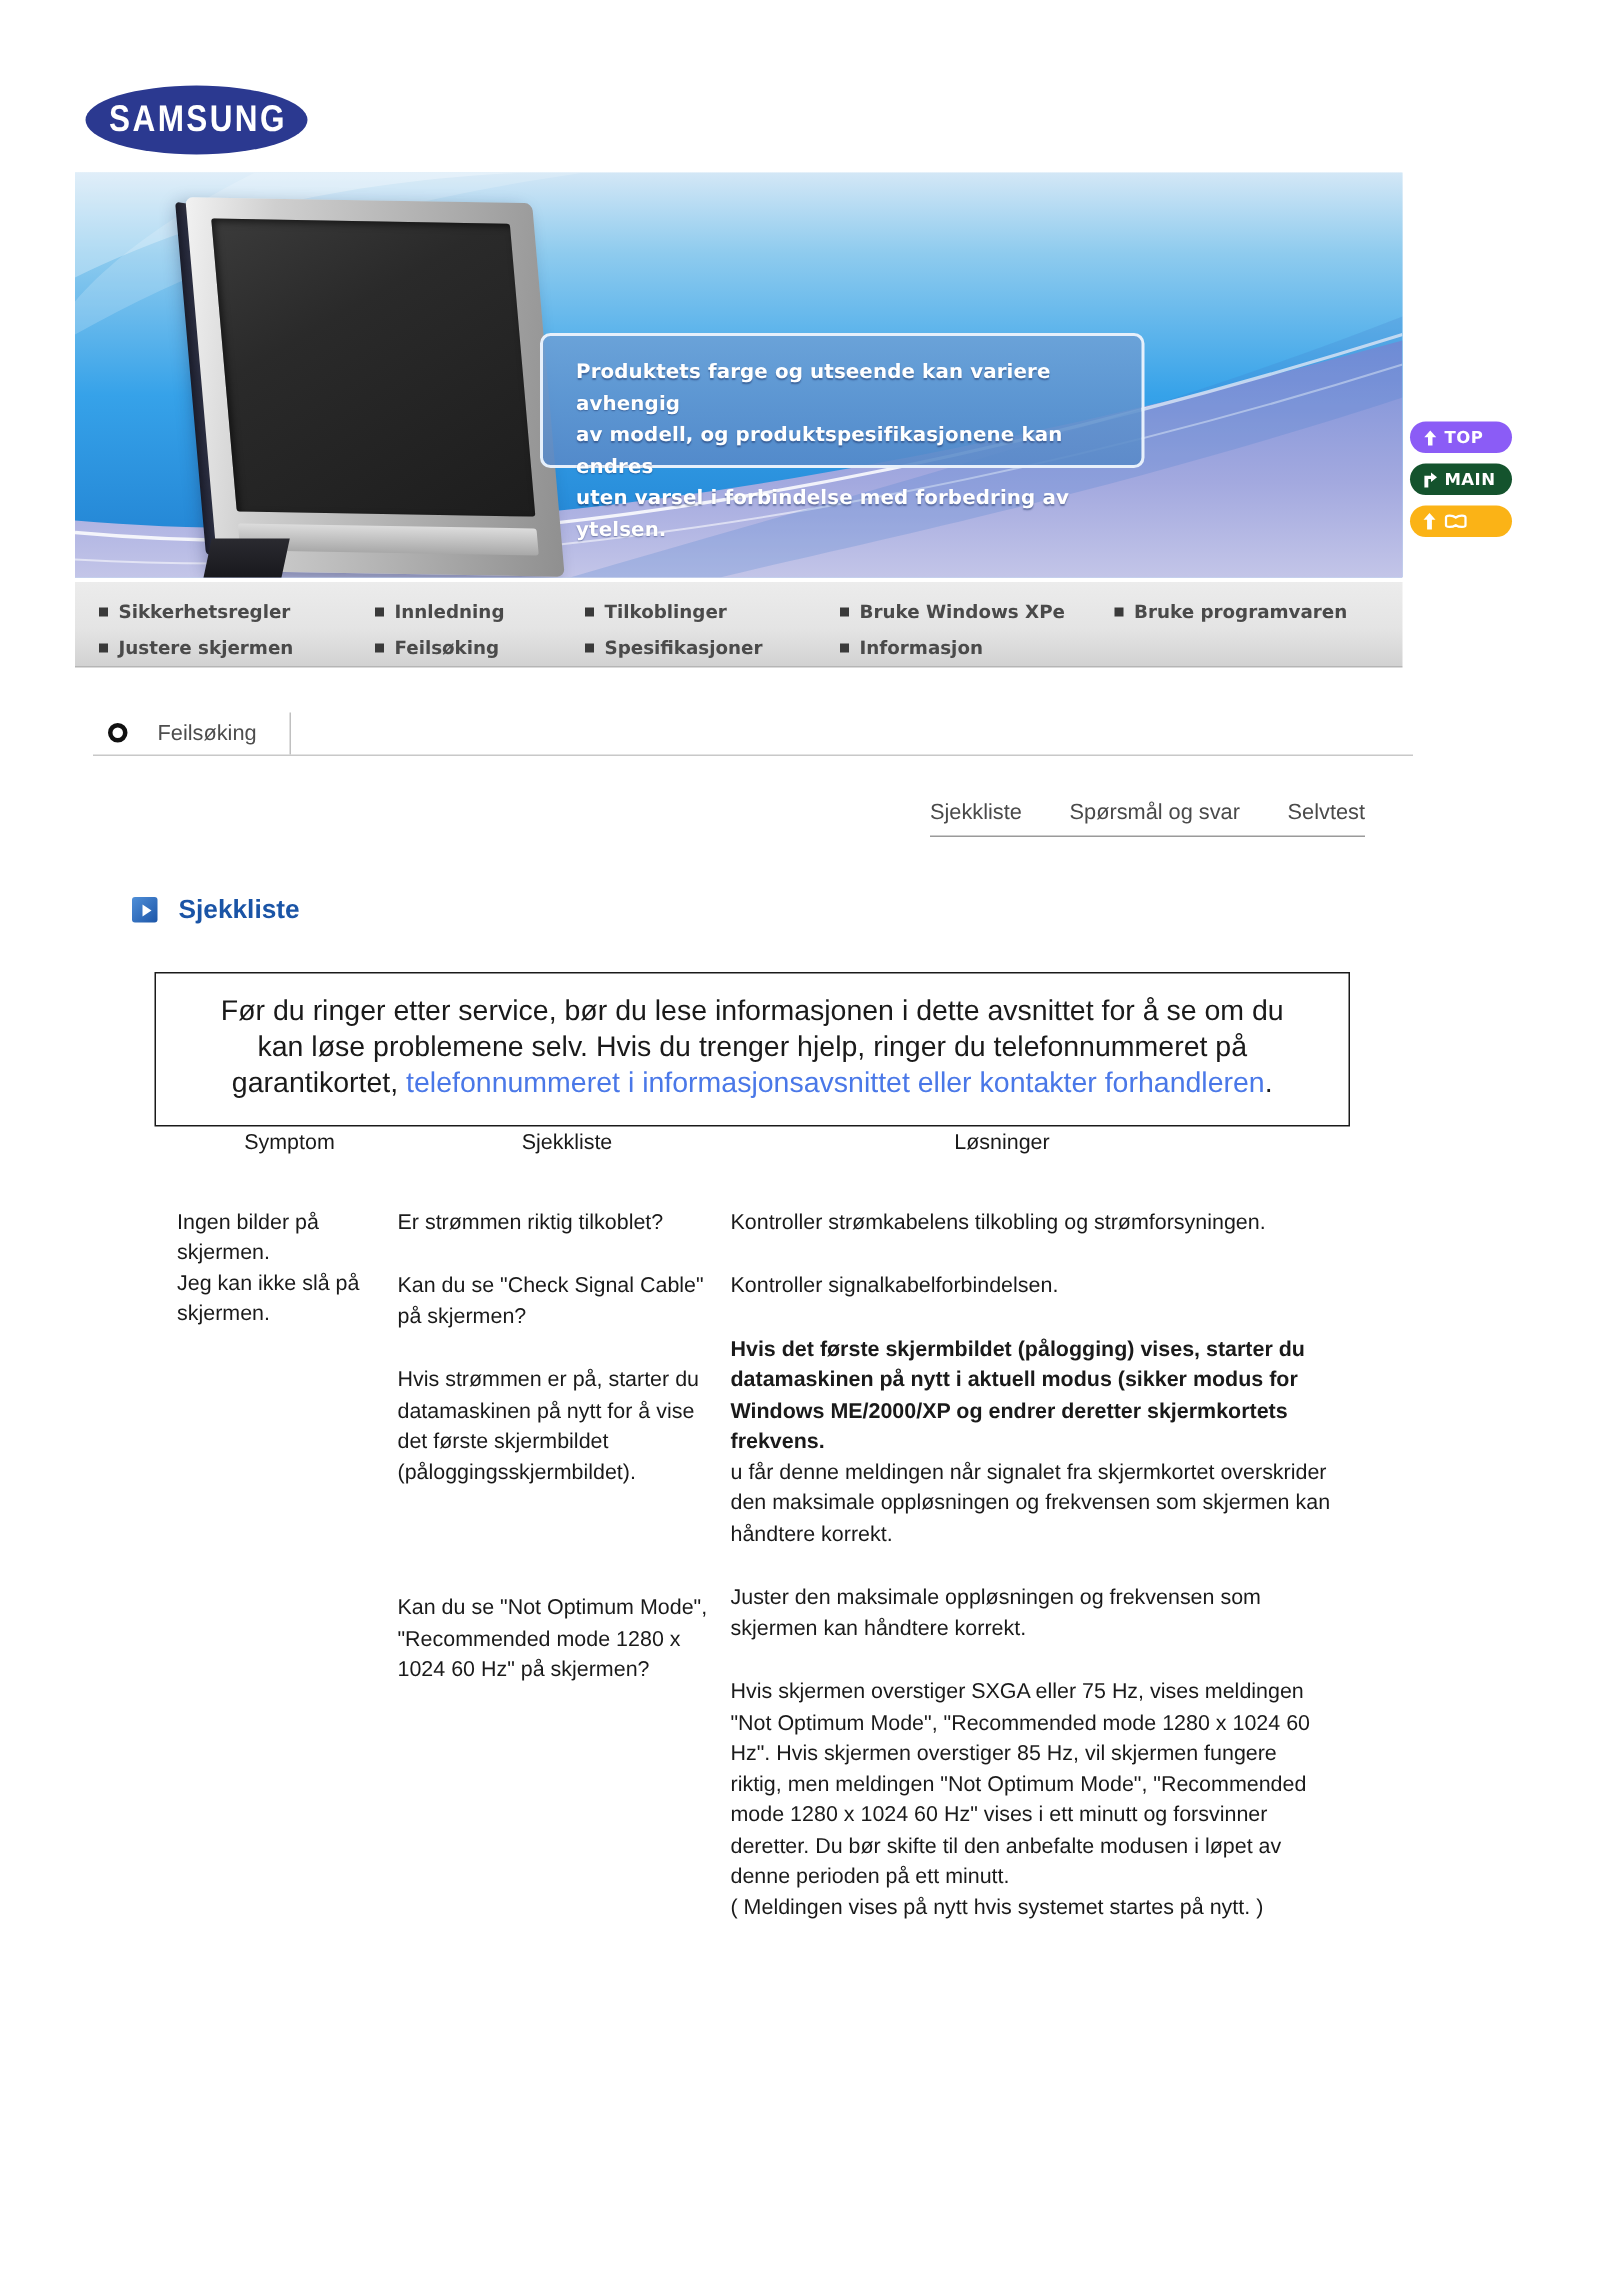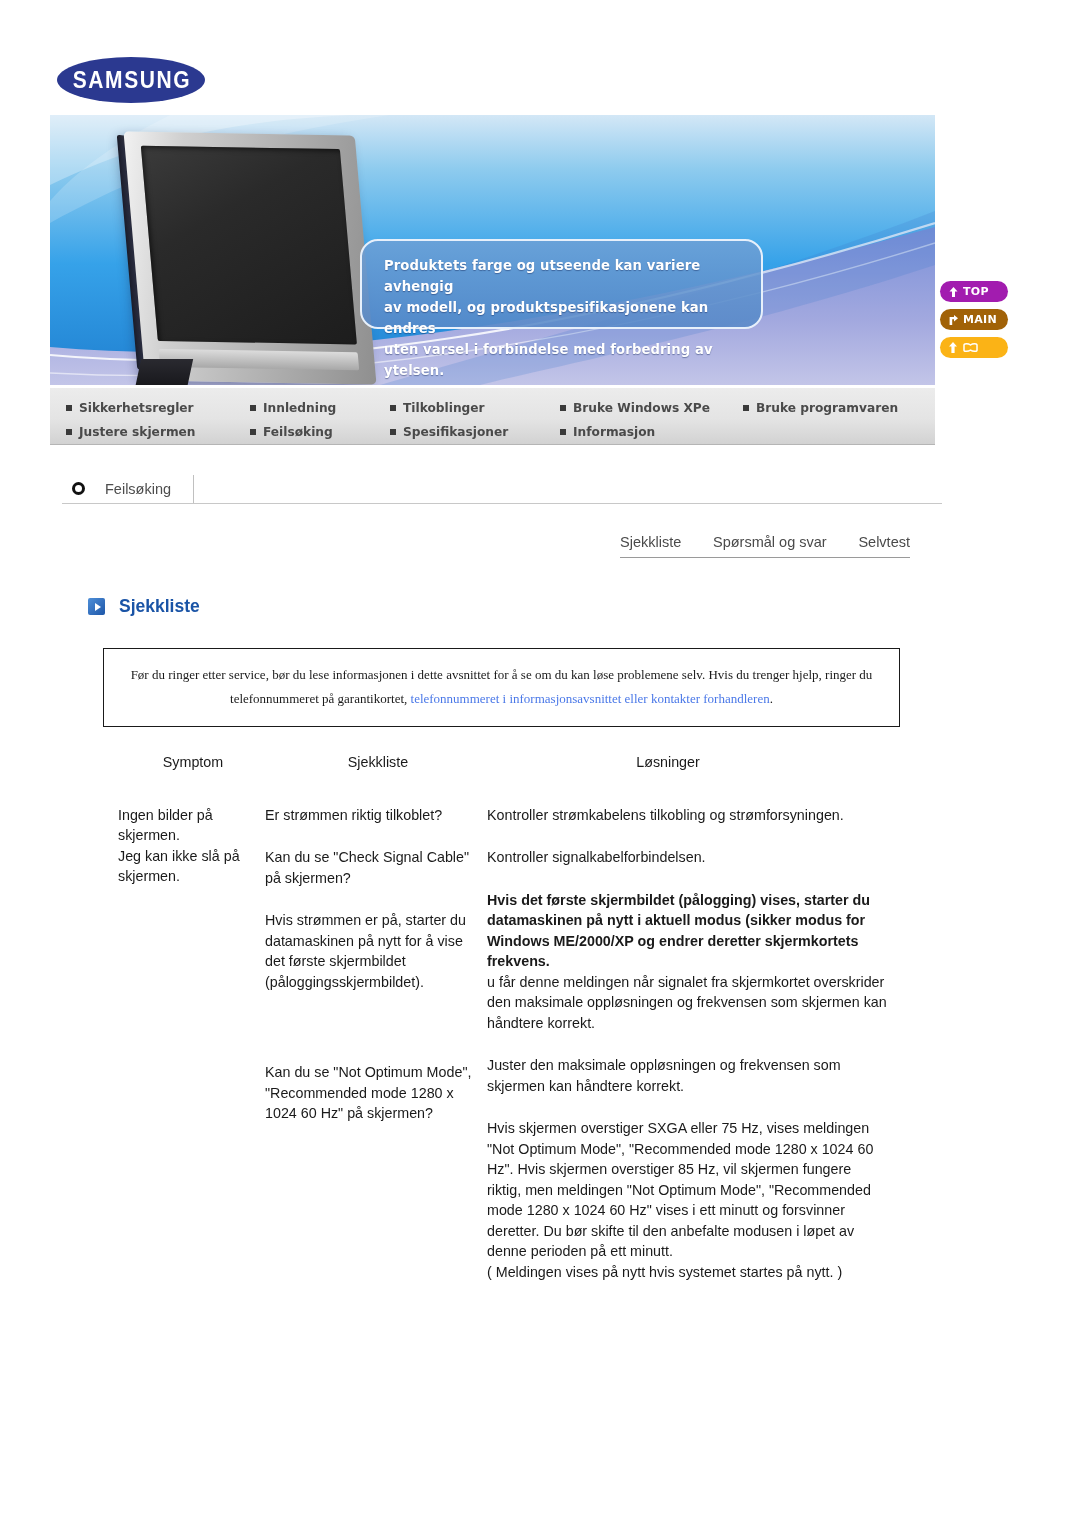--- a/index.html
+++ b/index.html
@@ -97,26 +97,26 @@
     width: 52px; height: 30px;
     background: linear-gradient(180deg,#2a2a30,#16161a);
     transform: skewX(-12deg);
     border-radius: 0 0 4px 4px;
   }
 
   
   .notice {
     position: absolute;
     left: 310px;
-    top: 124px;
+    top: 107px;
     width: 403px;
     height: 90px;
     background: linear-gradient(180deg, rgba(108,160,214,.88), rgba(88,137,200,.88));
     border: 2px solid #e7f0fb;
-    border-radius: 18px;
+    border-radius: 7px;
     padding: 14px 18px 0 22px;
   }
   .notice p {
     color: #ffffff;
     font-family: "DejaVu Sans", sans-serif;
     font-weight: bold;
     font-size: 13.2px;
     line-height: 21px;
     letter-spacing: .1px;
     text-shadow: 0 1px 1px rgba(20,40,90,.45);
@@ -138,22 +138,22 @@
     gap: 4px;
     padding-left: 8px;
     margin-bottom: 7px;
     color: #ffffff;
     font-family: "DejaVu Sans", sans-serif;
     font-weight: bold;
     font-size: 11px;
     letter-spacing: .3px;
     cursor: pointer;
   }
-  .sb-top  { background: #a21caf; text-align: center; }
-  .sb-main { background: #a16207; }
+  .sb-top  { background: #8b5cf6; text-align: center; }
+  .sb-main { background: #14532d; }
   .sb-book { background: #fbb316; }
   .sb-ico { display: inline-flex; align-items: center; }
 
   
   .navbar {
     position: absolute;
     left: 50px;
     top: 388px;
     width: 885px;
     height: 57px;
@@ -267,24 +267,24 @@
   .infobox {
     position: absolute;
     left: 103px;
     top: 648px;
     width: 797px;
     border: 1.5px solid #1a1a1a;
     padding: 14px 26px 15px 26px;
     text-align: center;
   }
   .infobox p {
-    font-size: 13px;
+    font-size: 19px;
     line-height: 24px;
     color: #1a1a1a;
-    font-family: Liberation Serif, serif;
+    font-family: Liberation Sans, sans-serif;
   }
   .lnk { color: #4a78e8; }
 
   
   .tbl {
     position: absolute;
     left: 118px;
     top: 752px;
     width: 800px;
     font-family: "Liberation Sans", sans-serif;

